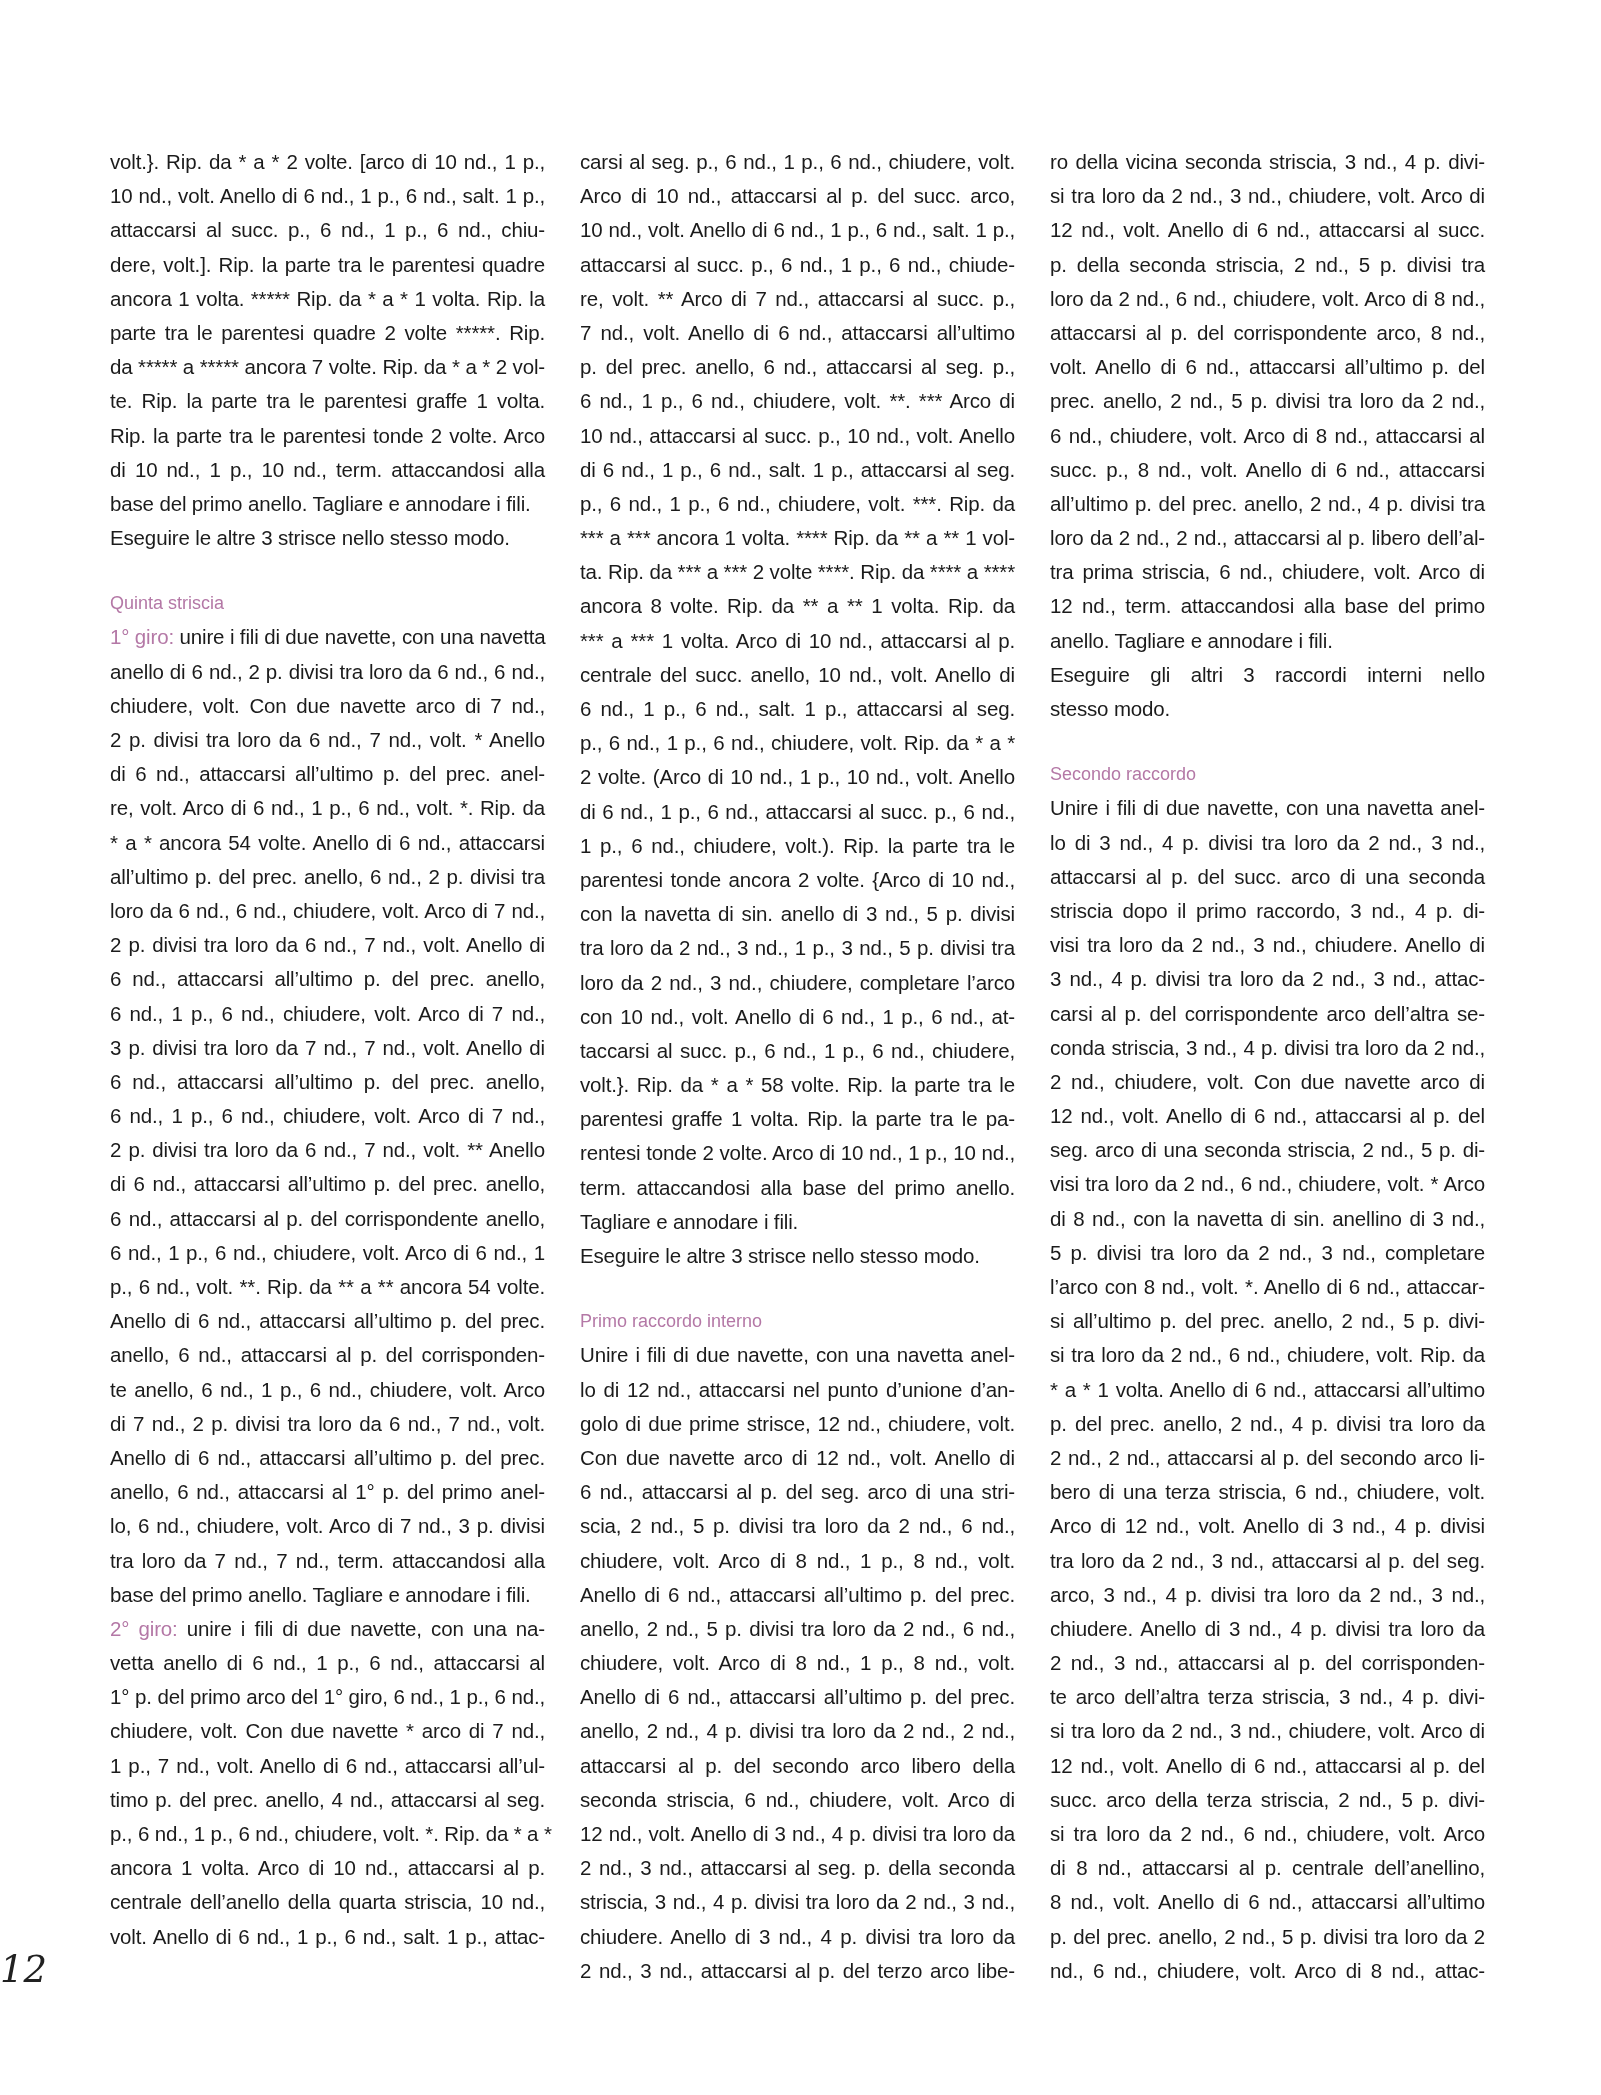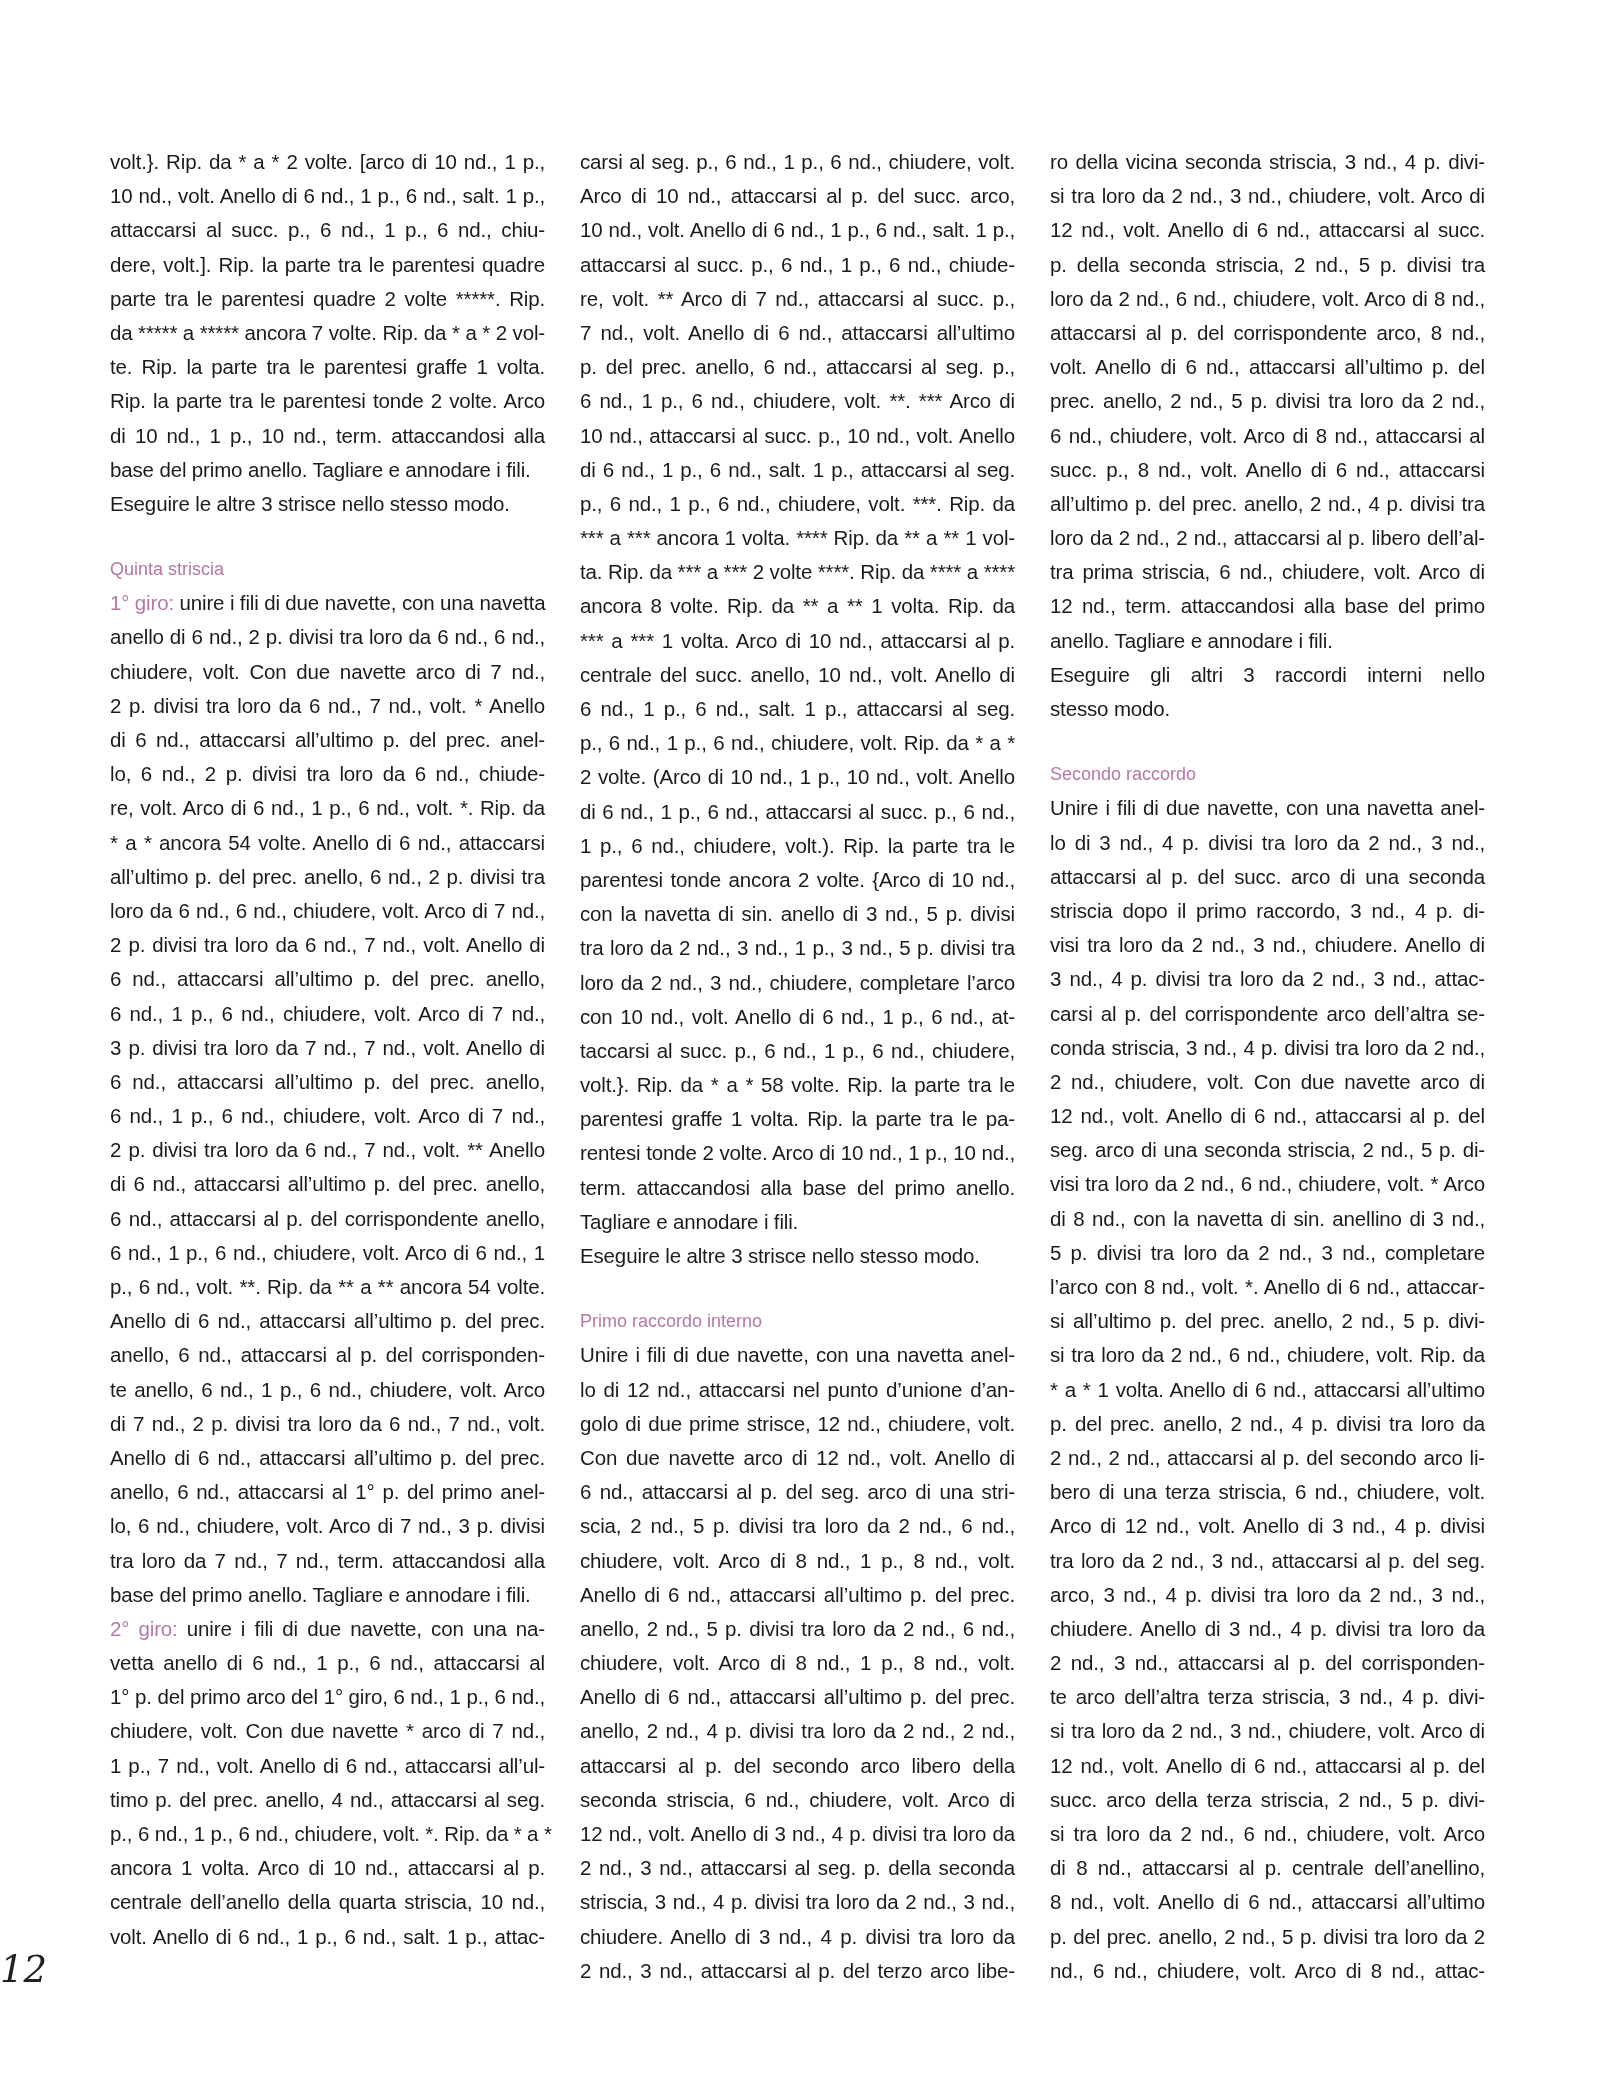--- a/index.html
+++ b/index.html
@@ -61,34 +61,34 @@
 </style>
 </head>
 <body>
 
 <div id="page" style="--accent: #b478a6;">
   <div class="col" id="col1">
       <div class="line">volt.}. Rip. da * a * 2 volte. [arco di 10 nd., 1 p.,</div>
       <div class="line">10 nd., volt. Anello di 6 nd., 1 p., 6 nd., salt. 1 p.,</div>
       <div class="line">attaccarsi al succ. p., 6 nd., 1 p., 6 nd., chiu-</div>
       <div class="line">dere, volt.]. Rip. la parte tra le parentesi quadre</div>
+      <div class="line">ancora 1 volta. ***** Rip. da * a * 1 volta. Rip. la</div>
       <div class="line">parte tra le parentesi quadre 2 volte *****. Rip.</div>
       <div class="line">da ***** a ***** ancora 7 volte. Rip. da * a * 2 vol-</div>
       <div class="line">te. Rip. la parte tra le parentesi graffe 1 volta.</div>
       <div class="line">Rip. la parte tra le parentesi tonde 2 volte. Arco</div>
       <div class="line">di 10 nd., 1 p., 10 nd., term. attaccandosi alla</div>
       <div class="line flush">base del primo anello. Tagliare e annodare i fili.</div>
       <div class="line flush">Eseguire le altre 3 strisce nello stesso modo.</div>
       <div class="heading">Quinta striscia</div>
       <div class="line"><span class="giro">1° giro:</span> unire i fili di due navette, con una navetta</div>
       <div class="line">anello di 6 nd., 2 p. divisi tra loro da 6 nd., 6 nd.,</div>
       <div class="line">chiudere, volt. Con due navette arco di 7 nd.,</div>
       <div class="line">2 p. divisi tra loro da 6 nd., 7 nd., volt. * Anello</div>
       <div class="line">di 6 nd., attaccarsi all’ultimo p. del prec. anel-</div>
-      <div class="line">lo, 6 nd., 2 p. divisi tra loro da 6 nd., chiude-</div>
       <div class="line">re, volt. Arco di 6 nd., 1 p., 6 nd., volt. *. Rip. da</div>
       <div class="line">* a * ancora 54 volte. Anello di 6 nd., attaccarsi</div>
       <div class="line">all’ultimo p. del prec. anello, 6 nd., 2 p. divisi tra</div>
       <div class="line">loro da 6 nd., 6 nd., chiudere, volt. Arco di 7 nd.,</div>
       <div class="line">2 p. divisi tra loro da 6 nd., 7 nd., volt. Anello di</div>
       <div class="line">6 nd., attaccarsi all’ultimo p. del prec. anello,</div>
       <div class="line">6 nd., 1 p., 6 nd., chiudere, volt. Arco di 7 nd.,</div>
       <div class="line">3 p. divisi tra loro da 7 nd., 7 nd., volt. Anello di</div>
       <div class="line">6 nd., attaccarsi all’ultimo p. del prec. anello,</div>
       <div class="line">6 nd., 1 p., 6 nd., chiudere, volt. Arco di 7 nd.,</div>

